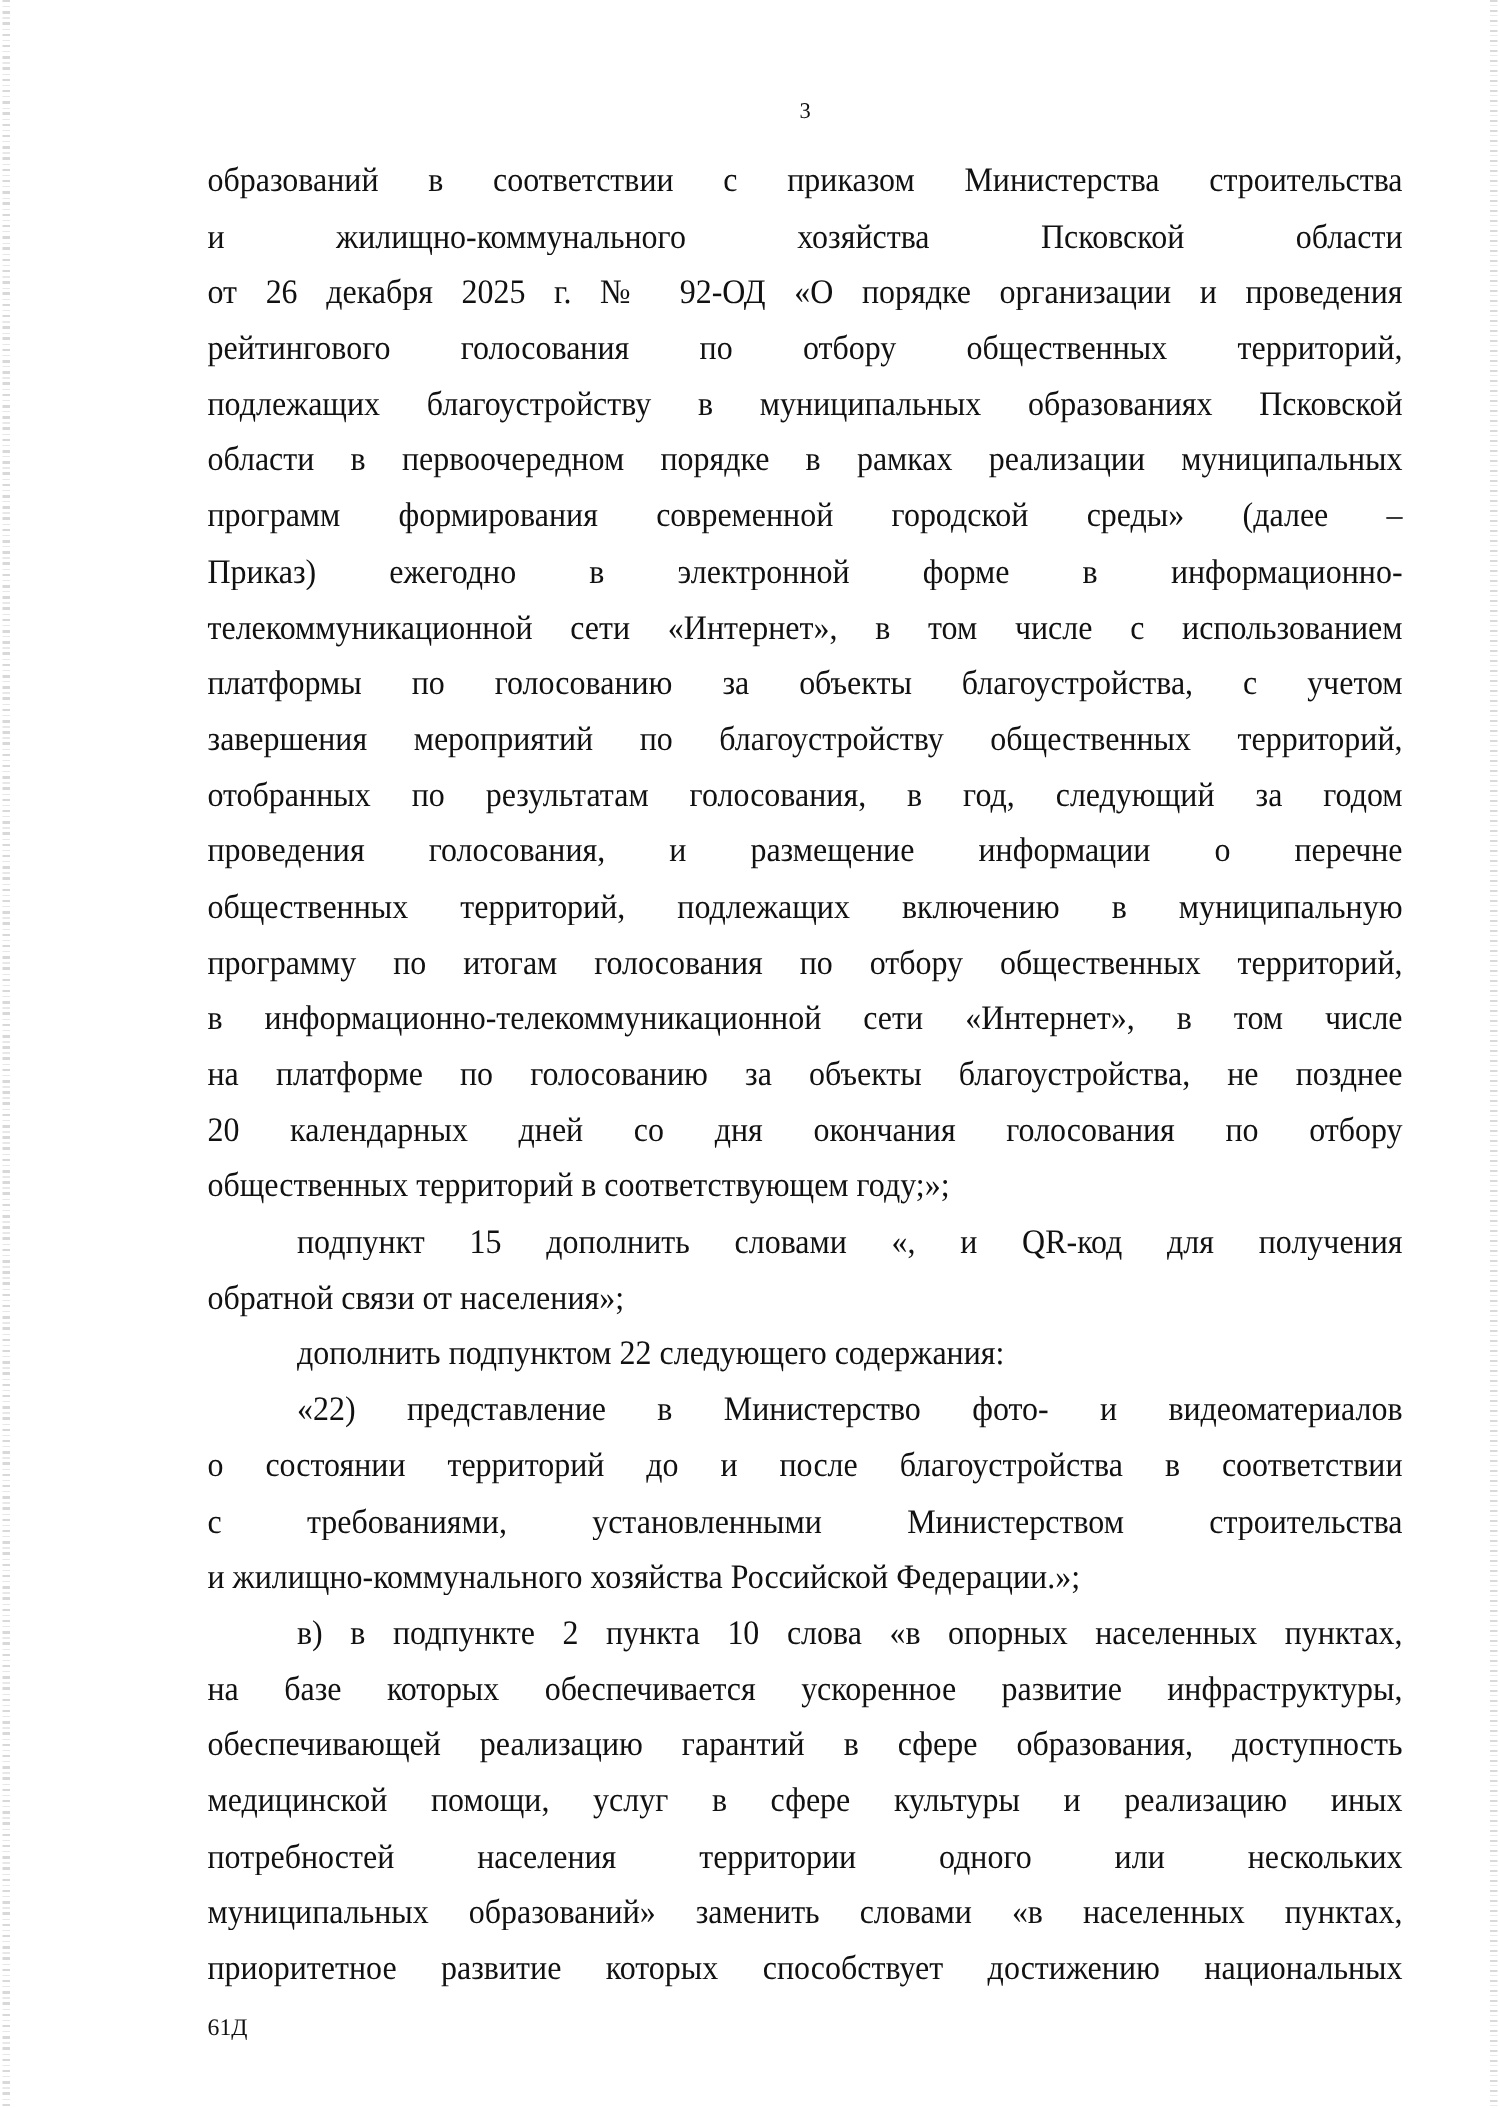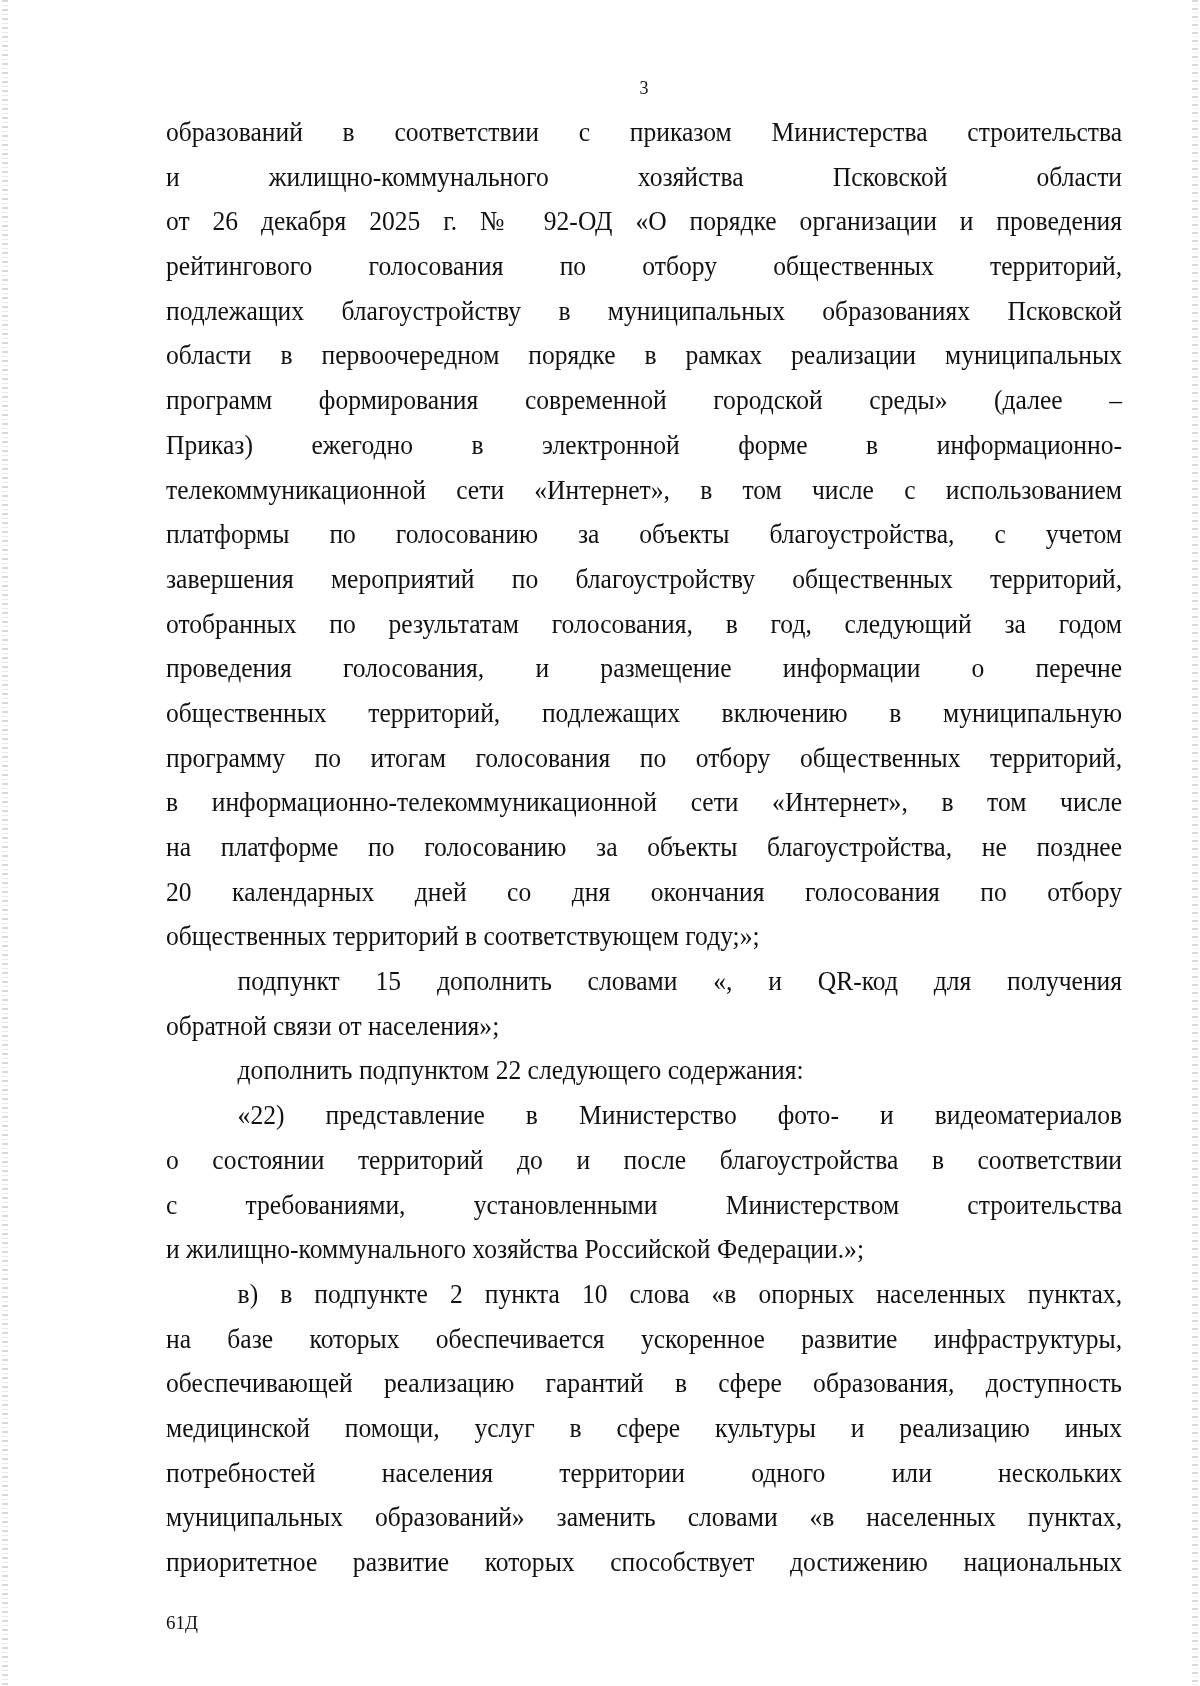--- a/index.html
+++ b/index.html
@@ -3,21 +3,21 @@
 <meta charset="utf-8">
 <style>
   html, body { margin: 0; padding: 0; background: #ffffff; }
   body { width: 1200px; height: 1686px; position: relative; overflow: hidden;
          font-family: "Liberation Serif", "DejaVu Serif", serif; color: #111; }
   .edge-left { position: absolute; left: 2px; top: 0; width: 6px; height: 1686px;
                background: repeating-linear-gradient(180deg, #cfcfcf 0 2px, transparent 2px 5px, #e2e2e2 5px 6px, transparent 6px 9px); opacity: .8; }
   .edge-right { position: absolute; right: 2px; top: 0; width: 6px; height: 1686px;
                 background: repeating-linear-gradient(180deg, #d0d0d0 0 2px, transparent 2px 4px, #e6e6e6 4px 5px, transparent 5px 8px); opacity: .8; }
   .page-number { position: absolute; top: 78px; left: 0; width: 1288px; text-align: center; font-size: 18px; }
-  .text-block { position: absolute; left: 166px; top: 110px; width: 956px; }
+  .text-block { position: absolute; left: 166px; top: 122px; width: 956px; }
   .line { font-size: 27.5px; height: 44.7px; line-height: 44.7px; text-align: justify;
           text-align-last: justify; white-space: nowrap; overflow: visible; transform: scaleX(0.93); transform-origin: left; width: 1028px; }
   .line.last { text-align-last: left; }
   .line.indent { padding-left: 77px; width: 951px; }
   .footer-code { position: absolute; left: 166px; top: 1612px; font-size: 19px; }
 </style>
 </head>
 <body>
 
 <div class="edge-left"></div>

